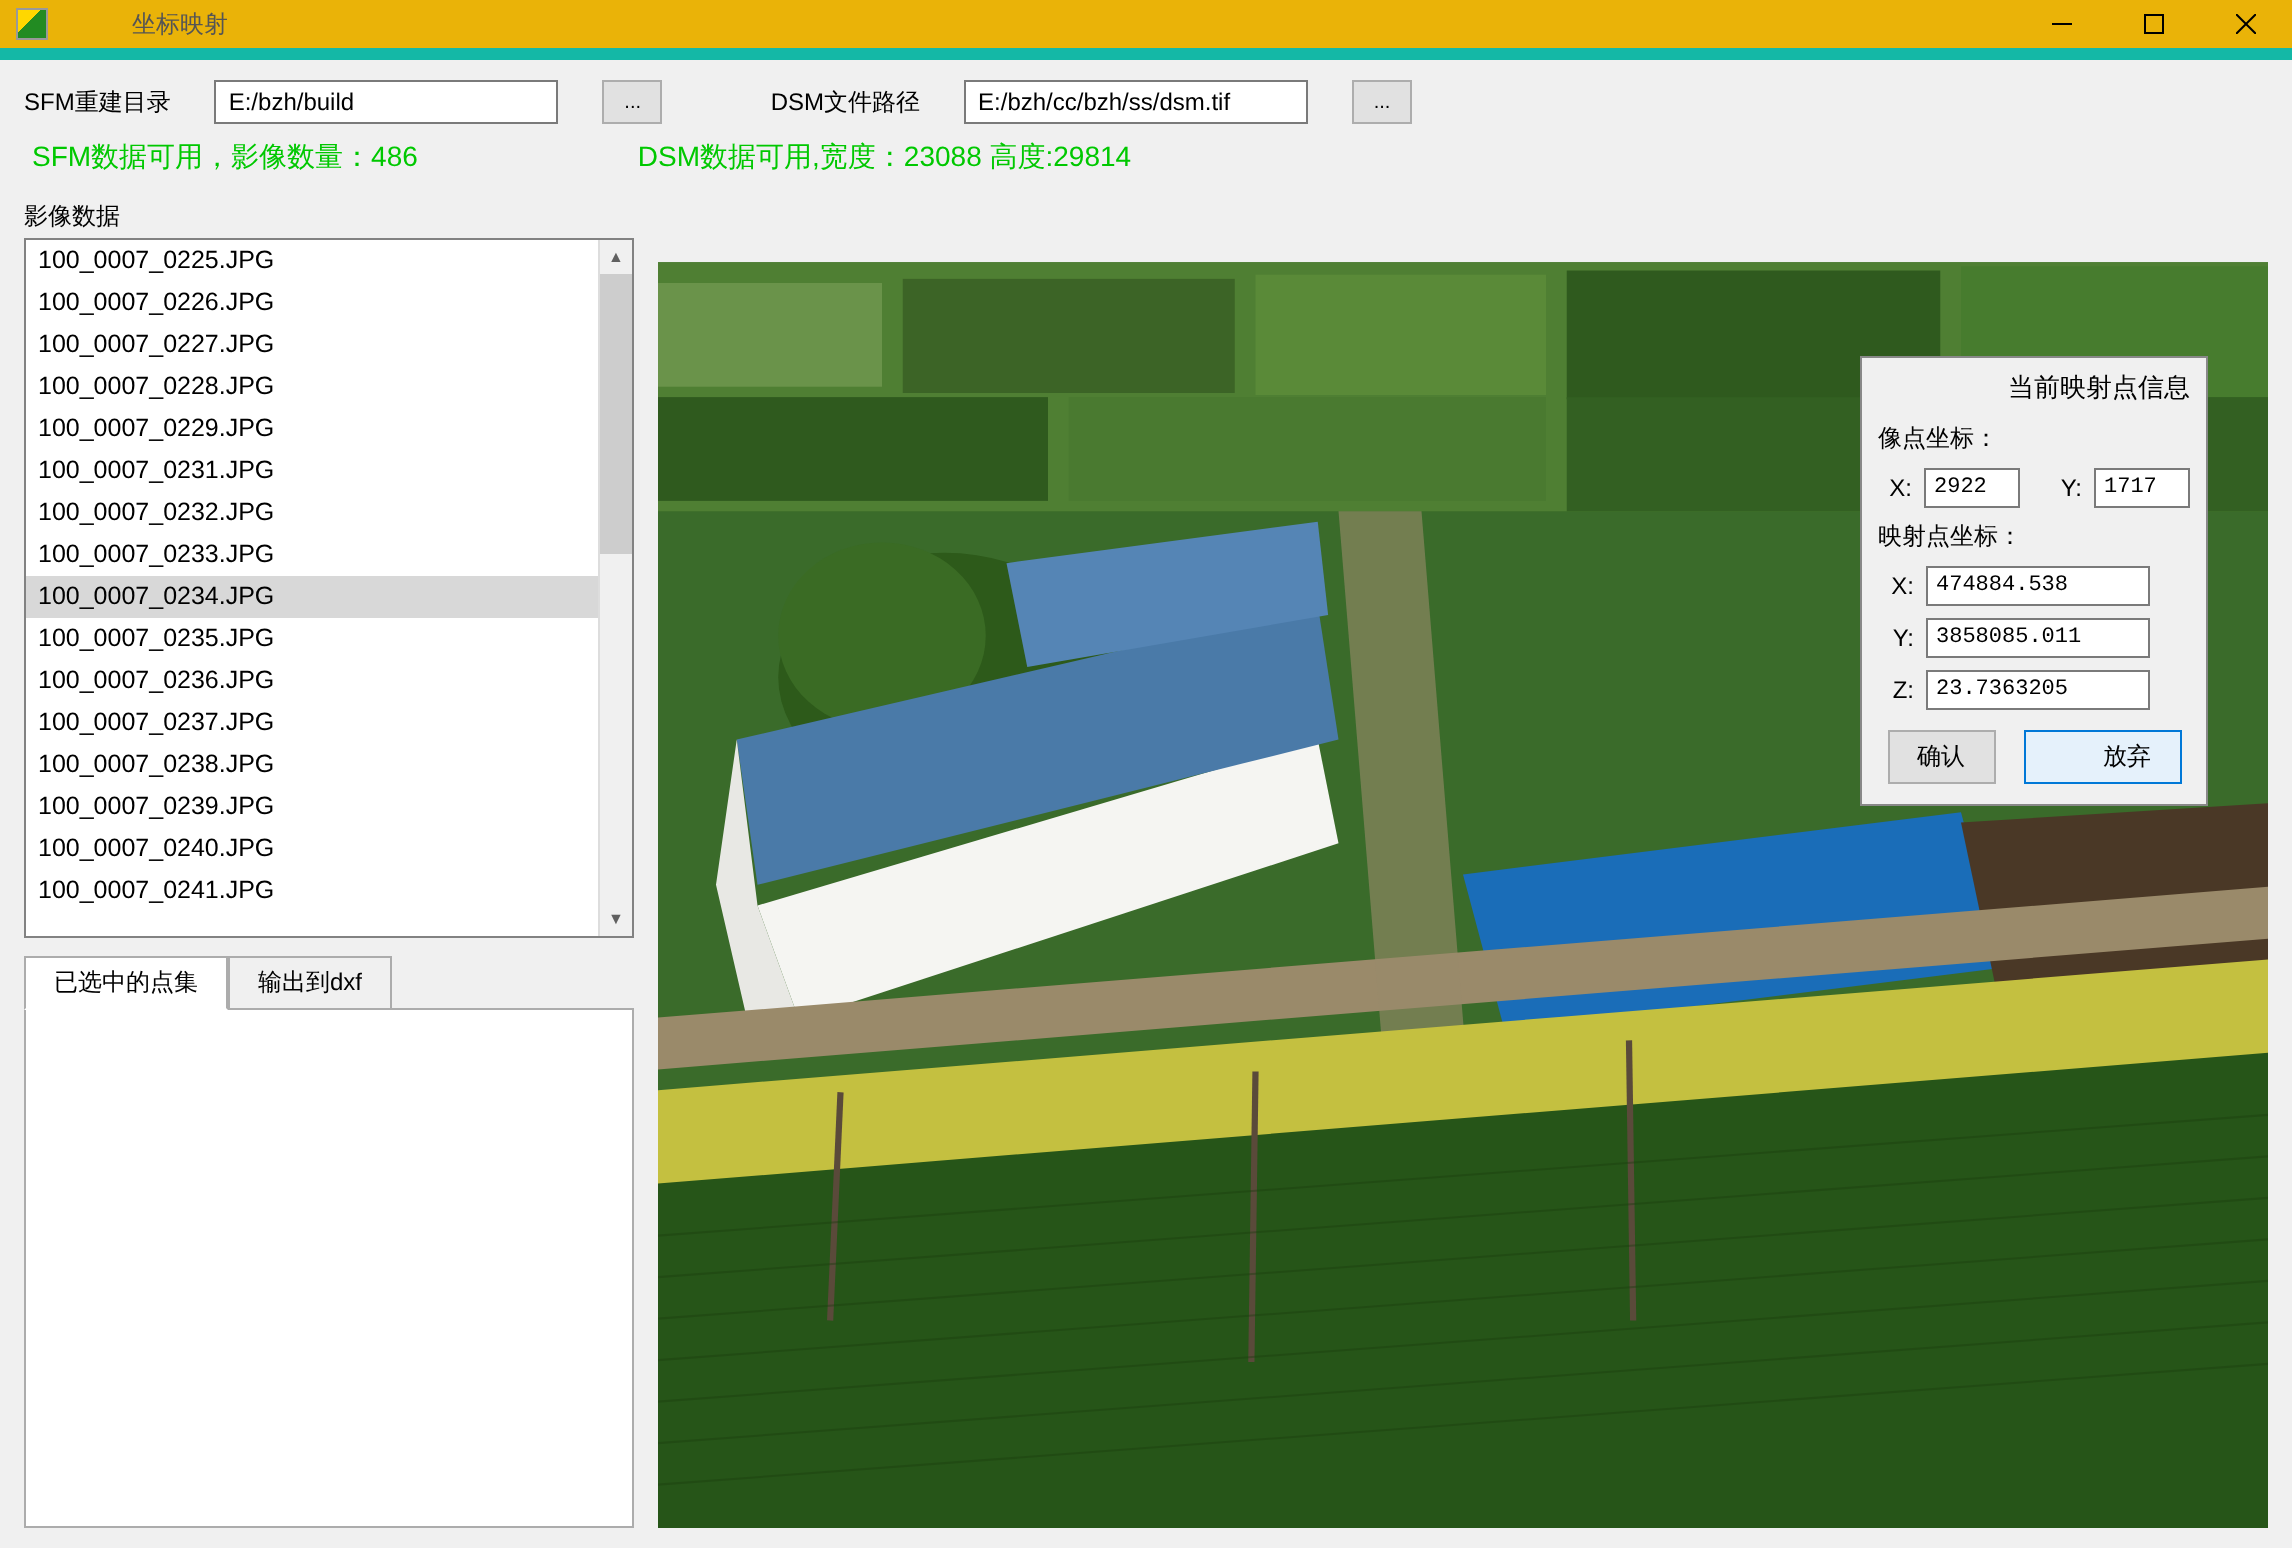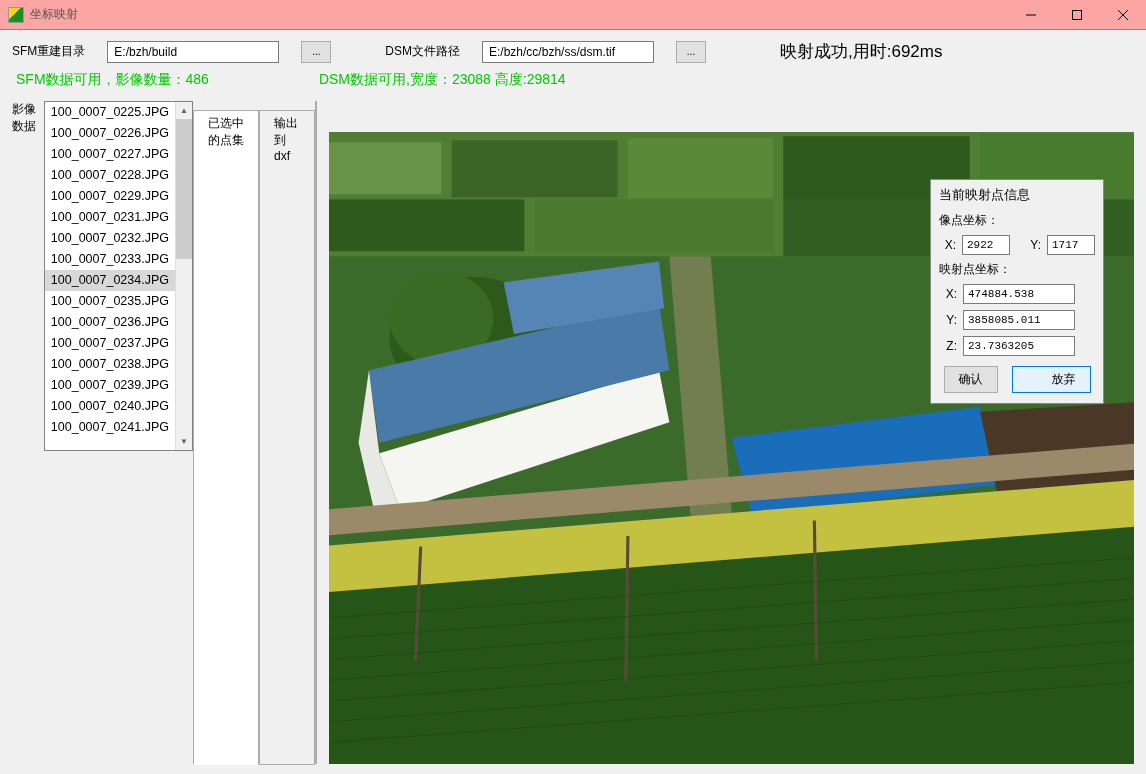--- a/index.html
+++ b/index.html
@@ -6,25 +6,26 @@
     body {
       font-family: "Microsoft YaHei", Arial, sans-serif;
       font-size: 12px;
       background: #f0f0f0;
       width: 1146px;
       height: 774px;
       overflow: hidden;
     }
     .titlebar {
       height: 30px;
-      background: #fca5a5;
+      background: #eab308;
       display: flex;
       align-items: center;
       padding-left: 8px;
-      border-bottom: 1px solid #14b8a6;
+      border-bottom: 6px solid #14b8a6;
+      gap: 36px;
     }
     .titlebar-icon {
       width: 16px; height: 16px;
       background: linear-gradient(135deg, #ffd700 40%, #228b22 40%);
       margin-right: 6px;
       border: 1px solid #999;
     }
     .titlebar-title { color: #555; font-size: 12px; }
     .titlebar-controls {
       margin-left: auto;
@@ -85,21 +86,21 @@
 
     .main-area {
       display: flex;
       gap: 12px;
       flex: 1;
       min-height: 0;
     }
     .left-col {
       width: 305px;
       display: flex;
-      flex-direction: row;
+      flex-direction: column;
     }
     .group-label {
       font-size: 12px;
       color: #000;
       margin-bottom: 2px;
     }
     .listbox-wrap {
       border: 1px solid #828282;
       background: #fff;
       height: 350px;
@@ -186,21 +187,21 @@
       position: absolute;
       top: 78px;
       right: 30px;
       width: 174px;
       background: #f0f0f0;
       border: 1px solid #888;
       padding: 6px 8px 10px 8px;
       font-size: 12px;
     }
     .info-title {
-      text-align: left;
+      text-align: right;
       font-size: 13px;
       margin-bottom: 8px;
       color: #000;
     }
     .info-section-label {
       font-size: 12px;
       margin-bottom: 6px;
       color: #000;
     }
     .info-row {
@@ -272,21 +273,20 @@
 
   <div class="top-row">
     <span class="lbl">SFM重建目录</span>
     <input class="txt-input" style="width: 172px;" value="E:/bzh/build">
     <button class="browse-btn">...</button>
     <span style="width:10px"></span>
     <span class="lbl">DSM文件路径</span>
     <input class="txt-input" style="width: 172px;" value="E:/bzh/cc/bzh/ss/dsm.tif">
     <button class="browse-btn">...</button>
     <span style="width:30px"></span>
-    <span class="status-black">映射成功,用时:692ms</span>
   </div>
 
   <div class="status-row">
     <span class="status-green" style="margin-left:4px">SFM数据可用，影像数量：486</span>
     <span class="status-green" style="margin-left:110px">DSM数据可用,宽度：23088 高度:29814</span>
   </div>
 
   <div class="main-area">
     <div class="left-col">
       <div class="group-label">影像数据</div>

